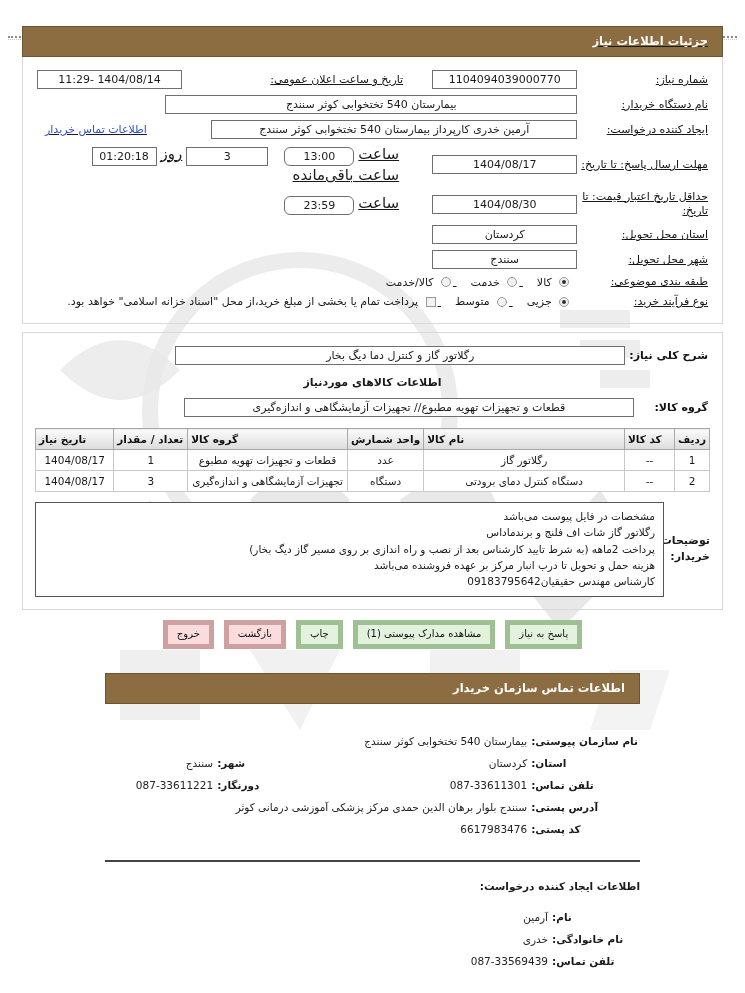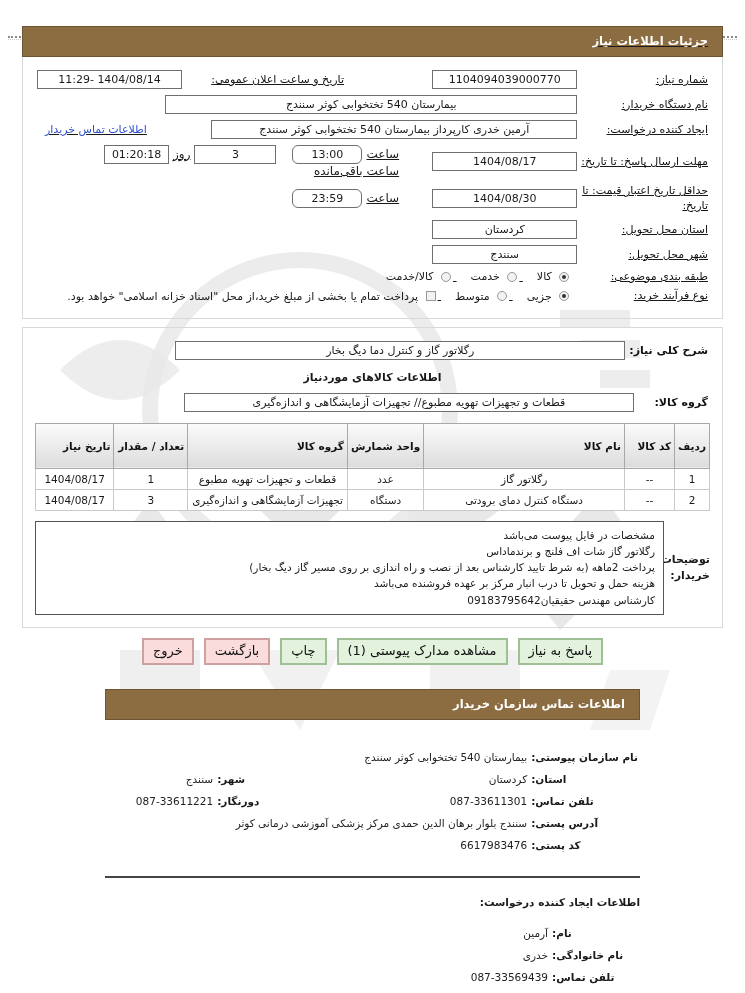--- a/index.html
+++ b/index.html
@@ -82,21 +82,21 @@
   }
   .fld.w-big   { width: 145px; }
   .fld.w-wide  { width: 412px; text-align: center; }
   .fld.w-date  { width: 145px; }
   .fld.w-time  { width: 70px; border-radius: 6px; }
   .fld.w-num   { width: 82px; text-align: center; }
   .fld.w-rem   { width: 65px; }
   .fld.w-loc   { width: 145px; }
   .fld.w-desc  { width: 450px; }
   .fld.w-group { width: 450px; }
-  .inline-lbl { font-size: 12px; padding: 0 4px; white-space: nowrap; margin-top: 23px; }
+  .inline-lbl { font-size: 15px; padding: 0 4px; white-space: nowrap; margin-top: 23px; }
   .link {
     color: #2f4fd0; font-size: 11px; text-decoration: none;
     white-space: nowrap; padding: 0 8px;
   }
 
   
   .radio, .chk {
     display: inline-block; width: 10px; height: 10px;
     border: 1px solid #999; background: #f2f2f2;
     vertical-align: middle; margin: 0 2px;
@@ -116,22 +116,22 @@
     width: 100%;
     border-collapse: collapse;
     margin-top: 8px;
     font-size: 10.5px;
     background: #ffffff;
   }
   table.goods th {
     background: linear-gradient(#fbfbfb, #dcdcdc);
     border: 1px solid #a8a8a8;
     font-weight: bold;
-    padding: 16px 3px;
-    text-align: right;
+    padding: 4px 3px;
+    text-align: left;
     color: #111;
     white-space: nowrap;
   }
   table.goods td {
     border: 1px solid #c9c9c9;
     padding: 4px 4px;
     text-align: center;
     background: #fff;
     white-space: nowrap;
   }
@@ -155,22 +155,22 @@
   }
   .notes-box div { white-space: nowrap; overflow: hidden; }
 
   
   .btnrow {
     margin-top: 10px;
     display: flex; justify-content: center;
     gap: 10px; direction: rtl;
   }
   .btn {
-    border: 2px solid #ef4444;
-    font-size: 13px;
+    border: 5px solid #ef4444;
+    font-size: 10px;
     padding: 3px 9px 4px 9px;
     cursor: pointer;
     white-space: nowrap;
     color: #111;
     line-height: 1.2;
     font-family: inherit;
   }
   .btn.green { background: #e3f2dd; border-color: #9fbf95; }
   .btn.pink  { background: #fadcdc; border-color: #cfa0a0; }
 
@@ -217,21 +217,21 @@
     <div class="bar">جزئیات اطلاعات نیاز</div>
 
     <div class="panel">
       <table class="form">
         <tbody>
             <tr>
           <td class="lbl" style="width:88px;">شماره نیاز:</td>
           <td style="width:160px;">
             <div class="fld w-big">1104094039000770</div>
           </td>
-          <td class="lbl" style="text-align:left;width:180px;">تاریخ و ساعت اعلان عمومی:</td>
+          <td class="lbl" style="text-align:right;width:180px;">تاریخ و ساعت اعلان عمومی:</td>
           <td style="text-align:left;">
             <div class="fld w-date">1404/08/14 -11:29</div>
           </td>
         </tr>
         <tr>
           <td class="lbl">نام دستگاه خریدار:</td>
           <td colspan="3">
             <div class="fld w-wide">بیمارستان 540 تختخوابی کوثر سنندج</div>
           </td>
         </tr>

